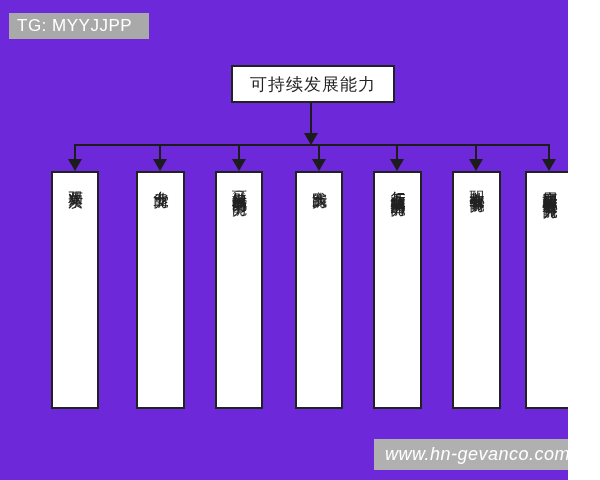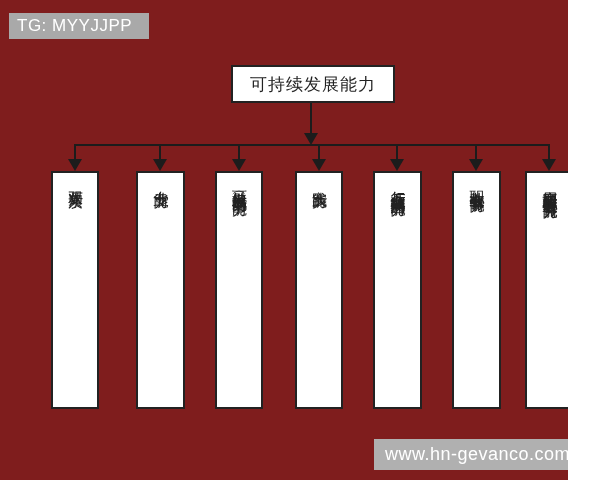--- a/index.html
+++ b/index.html
@@ -4,21 +4,21 @@
 <style>
   html, body {
     margin: 0;
     padding: 0;
     background: #ffffff;
   }
   .stage {
     position: relative;
     width: 568px;
     height: 480px;
-    background: #7f1d1d;
+    background: #6d28d9;
     overflow: hidden;
     font-family: "Liberation Serif", "DejaVu Serif", serif;
     color: #222222;
   }
 
   
   .banner {
     position: absolute;
     display: flex;
     align-items: center;
@@ -36,20 +36,21 @@
     box-sizing: border-box;
   }
   .banner.bottom {
     left: 374px; top: 439px;
     width: 219px; height: 31px;
     background: #b0b0b0;
     font-size: 18px;
     padding-left: 11px;
     letter-spacing: 0.5px;
     box-sizing: border-box;
+    font-style: italic;
   }
 
   
   .root-node {
     position: absolute;
     left: 231px; top: 65px;
     width: 164px; height: 38px;
     border: 2px solid #222222;
     box-sizing: border-box;
     background: #ffffff;

